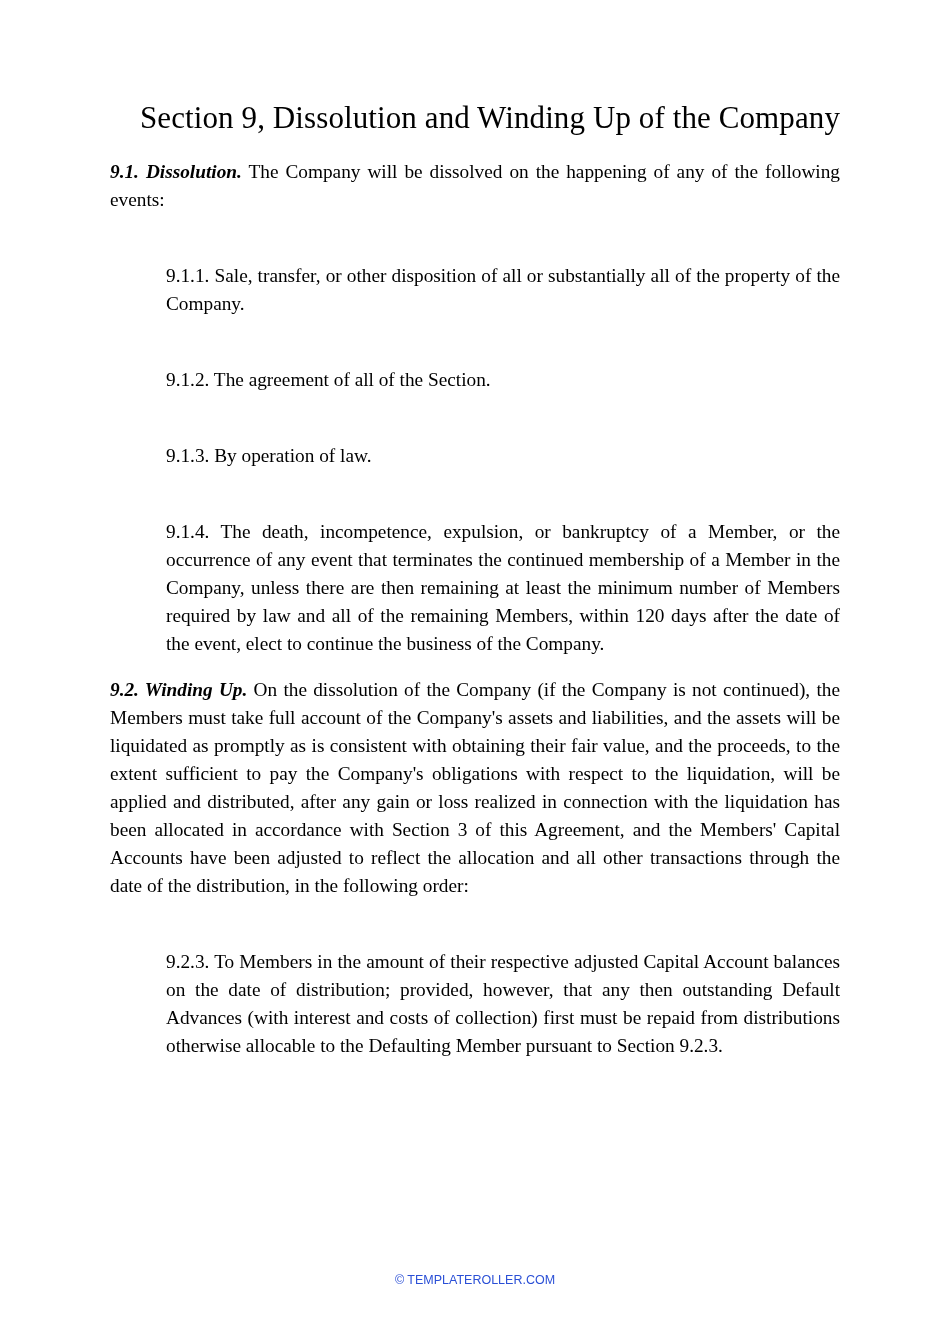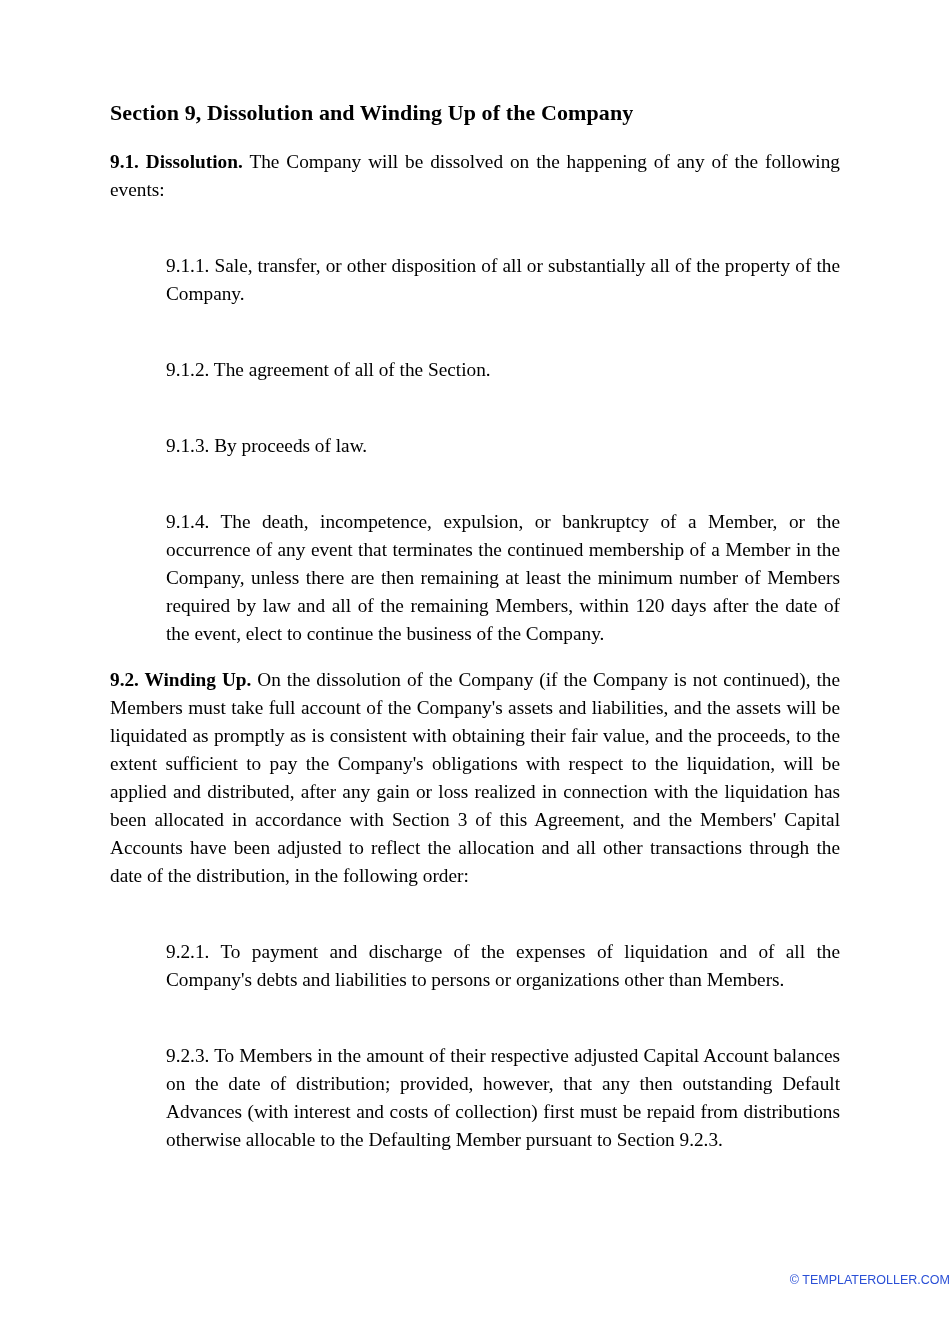--- a/index.html
+++ b/index.html
@@ -15,49 +15,50 @@
     overflow: hidden;
   }
   .page {
     position: relative;
     width: 950px;
     height: 1342px;
     box-sizing: border-box;
     padding: 100px 110px 0 110px;
   }
   .doc-title {
-    text-align: left;
-    font-size: 22px;
-    font-weight: bold;
+    text-align: right;
+    font-size: 31px;
+    font-weight: normal;
     margin: 0 0 22px 0;
     letter-spacing: 0.1px;
   }
   .para {
     font-size: 19.3px;
     line-height: 28px;
     text-align: justify;
     text-justify: inter-word;
     margin: 0 0 18px 0;
   }
   .para.lvl1 {
     margin-left: 0;
   }
   .para.lvl2 {
     margin-left: 56px;
     margin-top: 48px;
   }
   .para .lead {
     font-weight: bold;
+    font-style: italic;
   }
   .footer {
     position: absolute;
     left: 0;
     right: 0;
     bottom: 55px;
-    text-align: right;
+    text-align: center;
     font-family: "Liberation Sans", sans-serif;
     font-size: 12.5px;
     color: #2a4fd6;
   }
   .footer .mark {
     color: #2a4fd6;
     text-decoration: none;
   }
 </style>
 </head>
@@ -68,29 +69,28 @@
   <h1 class="doc-title">Section 9, Dissolution and Winding Up of the Company</h1>
 
   <p class="para lvl1">
     <span class="lead">9.1. Dissolution.</span><span> The Company will be dissolved on the happening of any of the following events:</span>
   </p>
 
   <p class="para lvl2">9.1.1. Sale, transfer, or other disposition of all or substantially all of the property of the Company.</p>
 
   <p class="para lvl2">9.1.2. The agreement of all of the Section.</p>
 
-  <p class="para lvl2">9.1.3. By proceeds of law.</p>
+  <p class="para lvl2">9.1.3. By operation of law.</p>
 
   <p class="para lvl2">9.1.4. The death, incompetence, expulsion, or bankruptcy of a Member, or the occurrence of any event that terminates the continued membership of a Member in the Company, unless there are then remaining at least the minimum number of Members required by law and all of the remaining Members, within 120 days after the date of the event, elect to continue the business of the Company.</p>
 
   <p class="para lvl1">
     <span class="lead">9.2. Winding Up.</span><span> On the dissolution of the Company (if the Company is not continued), the Members must take full account of the Company's assets and liabilities, and the assets will be liquidated as promptly as is consistent with obtaining their fair value, and the proceeds, to the extent sufficient to pay the Company's obligations with respect to the liquidation, will be applied and distributed, after any gain or loss realized in connection with the liquidation has been allocated in accordance with Section 3 of this Agreement, and the Members' Capital Accounts have been adjusted to reflect the allocation and all other transactions through the date of the distribution, in the following order:</span>
   </p>
 
-  <p class="para lvl2">9.2.1. To payment and discharge of the expenses of liquidation and of all the Company's debts and liabilities to persons or organizations other than Members.</p>
 
 
   <p class="para lvl2">9.2.3. To Members in the amount of their respective adjusted Capital Account balances on the date of distribution; provided, however, that any then outstanding Default Advances (with interest and costs of collection) first must be repaid from distributions otherwise allocable to the Defaulting Member pursuant to Section 9.2.3.</p>
 
   <div class="footer">
     <span class="mark">© TEMPLATEROLLER.COM</span>
   </div>
 
 </div>
 

